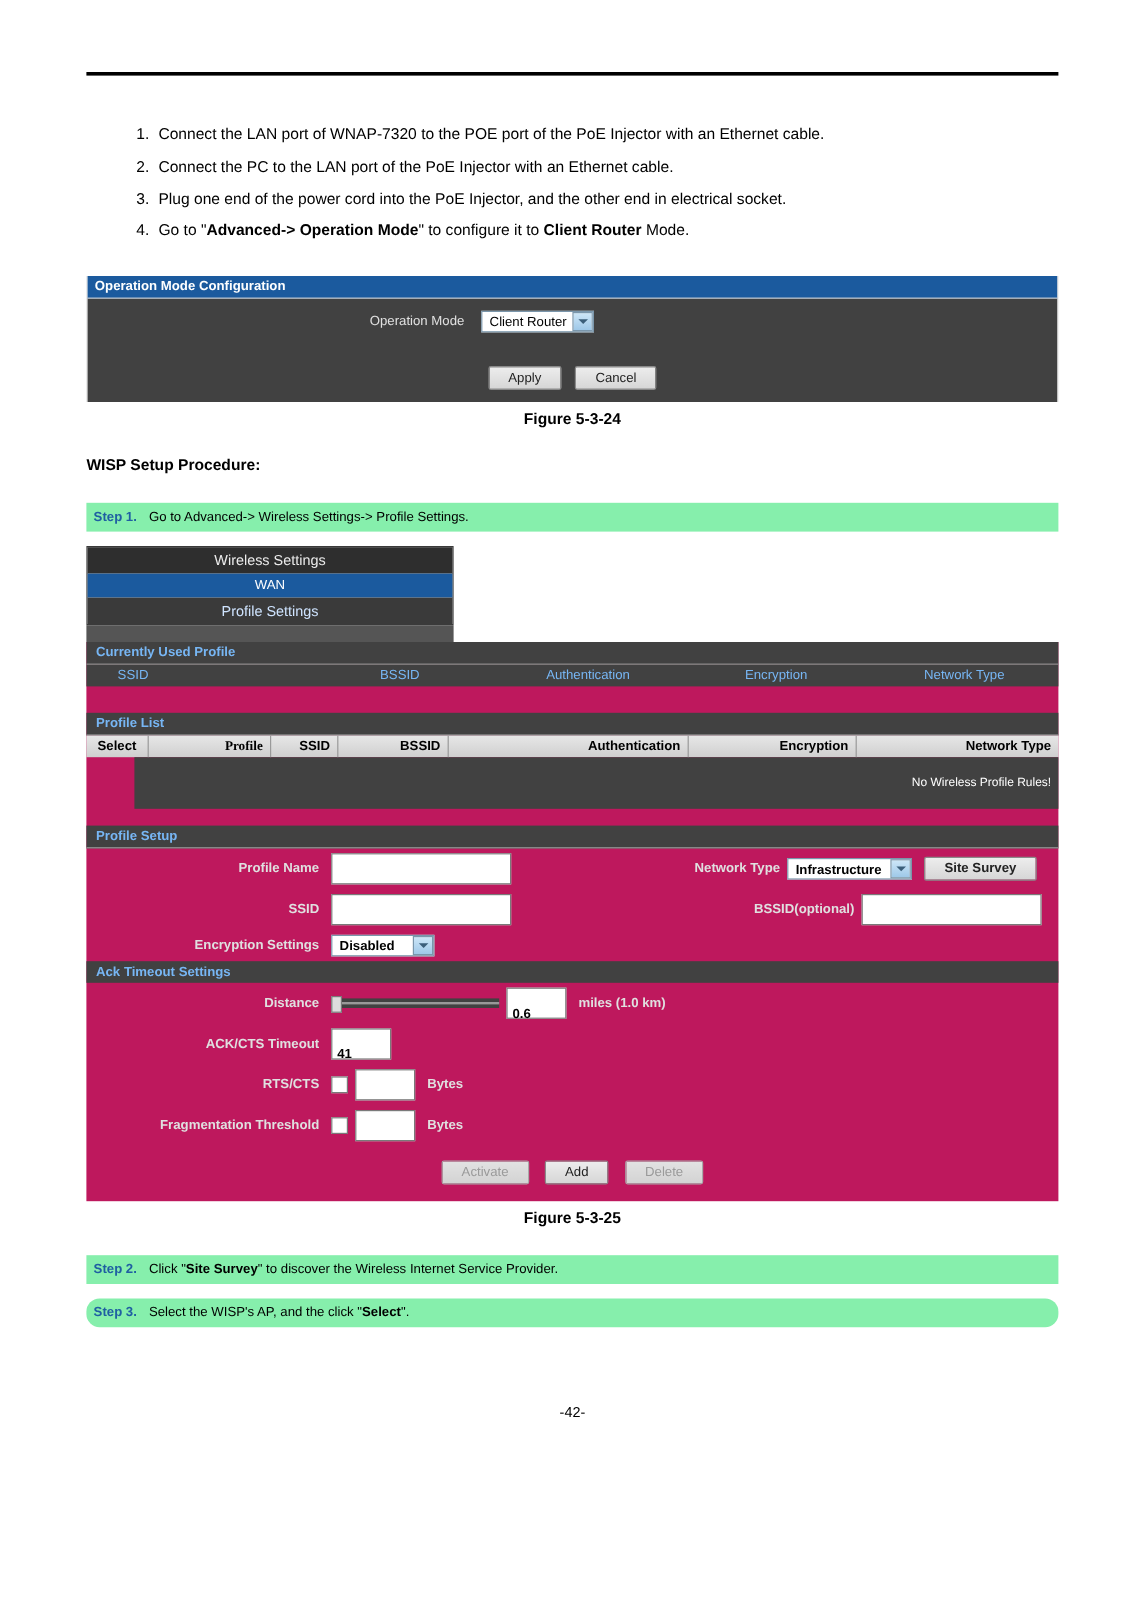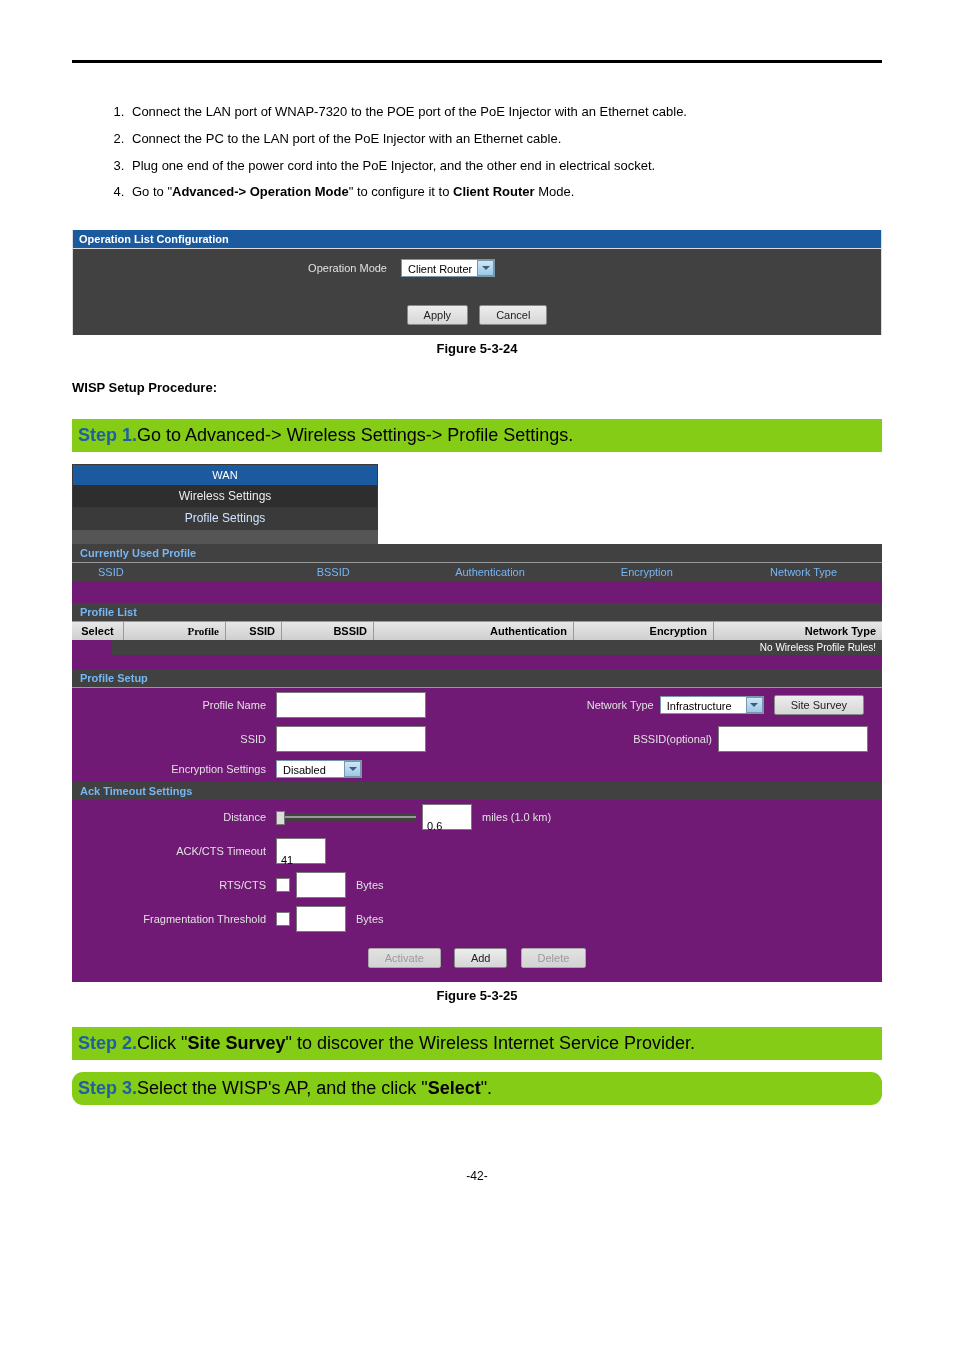--- a/index.html
+++ b/index.html
@@ -81,47 +81,47 @@
     border:1px solid #8a8a8a;
     font-size:11px;
     padding: 3px 16px;
     margin: 0 4px;
     border-radius: 2px;
     display:inline-block;
   }
   .figcap { text-align:center; font-weight:bold; font-size:13px; margin: 6px 0 24px 0; }
   .wisp-head { font-weight:bold; margin: 14px 0 24px 0; }
   .step-box {
-    background:#84cc16;
+    background:#86efac;
     color:#1f5fa2;
     font-weight:bold;
-    font-size:18px;
+    font-size:11px;
     padding: 6px 6px;
     display:flex;
-    gap:0;
+    gap:10px;
     margin-bottom:12px;
   }
   .step-box .step-text { color:#000; font-weight:normal; }
   .step-box .step-label { white-space:nowrap; }
   .ws-nav {
     display:block;
     border:1px solid #3a3a3a;
   }
   .ws-row {
     font-size:12px;
     text-align:center;
     padding:4px 0;
     color:#ececec;
     background:#2e2e2e;
   }
   .ws-row.mid { background:#1b5a9e; color:#fff; font-size:11px; }
   .ws-row.sel { background:#3a3a3a; color:#cfe4ff; }
   .gap-row { height:14px; background:#555; }
   .panel2 {
-    background:#701a75;
+    background:#be185d;
     color:#e0e0e0;
     font-size:11px;
   }
   .sec-title {
     color:#77b6f4;
     font-weight:bold;
     padding:3px 8px;
     border-bottom:1px solid #999;
     background:#414141;
   }
@@ -141,28 +141,29 @@
     font-size:11px;
     font-weight:bold;
   }
   .tbl-head span { padding:3px 6px; border-right:1px solid #9a9a9a; text-align:center; }
   .tbl-head span:last-child { border-right:none; text-align:right; flex:1;}
   .tbl-empty {
     text-align:right;
     color:#fff;
     background:#414141;
     font-size:10px;
-    padding:2px 6px;
+    padding:16px 6px;
     margin-left:40px;
   }
   .form-row {
     display:flex;
     align-items:center;
     padding:4px 8px;
     gap:6px;
+    font-weight:bold;
   }
   .fld-label { width:190px; text-align:right; padding-right:4px; }
   .input-like {
     background:#fff;
     color:#000;
     border:1px solid #7a7a7a;
     height:18px;
     line-height:18px;
     padding:12px 4px;
     min-width:150px;
@@ -213,21 +214,21 @@
   <ol class="num-list">
     <li>Connect the LAN port of WNAP-7320 to the POE port of the PoE Injector with an Ethernet cable.</li>
     <li>Connect the PC to the LAN port of the PoE Injector with an Ethernet cable.</li>
     <li>Plug one end of the power cord into the PoE Injector, and the other end in electrical socket.</li>
     <li>
       <span>Go to "</span><b>Advanced-&gt; Operation Mode</b><span>" to configure it to </span><b>Client Router</b><span> Mode.</span>
     </li>
   </ol>
 
   <div class="fig1">
-    <div class="bar-blue">Operation List Configuration</div>
+    <div class="bar-blue">Operation Mode Configuration</div>
     <div class="panel-dark">
       <div class="omode-row">
         <div class="omode-label">Operation Mode</div>
         <div class="select-like">
           <span>Client Router</span>
           <span class="dd-btn">
               <span class="chev"></span>
             </span>
         </div>
         <div class="right-spacer"></div>
@@ -241,22 +242,22 @@
   <div class="figcap">Figure 5-3-24</div>
 
   <div class="wisp-head">WISP Setup Procedure:</div>
 
   <div class="step-box">
     <span class="step-label">Step 1.</span>
     <span class="step-text">Go to Advanced-&gt; Wireless Settings-&gt; Profile Settings.</span>
   </div>
 
   <div style="width:306px;" class="ws-nav">
+    <div class="ws-row">Wireless Settings</div>
     <div class="ws-row mid">WAN</div>
-    <div class="ws-row">Wireless Settings</div>
     <div class="ws-row sel">Profile Settings</div>
   </div>
   <div class="gap-row" style="width:306px;"></div>
 
   <div class="panel2">
     <div class="sec-title">Currently Used Profile</div>
     <div class="hdr-row">
       <span>SSID</span>
       <span>BSSID</span>
       <span>Authentication</span>

